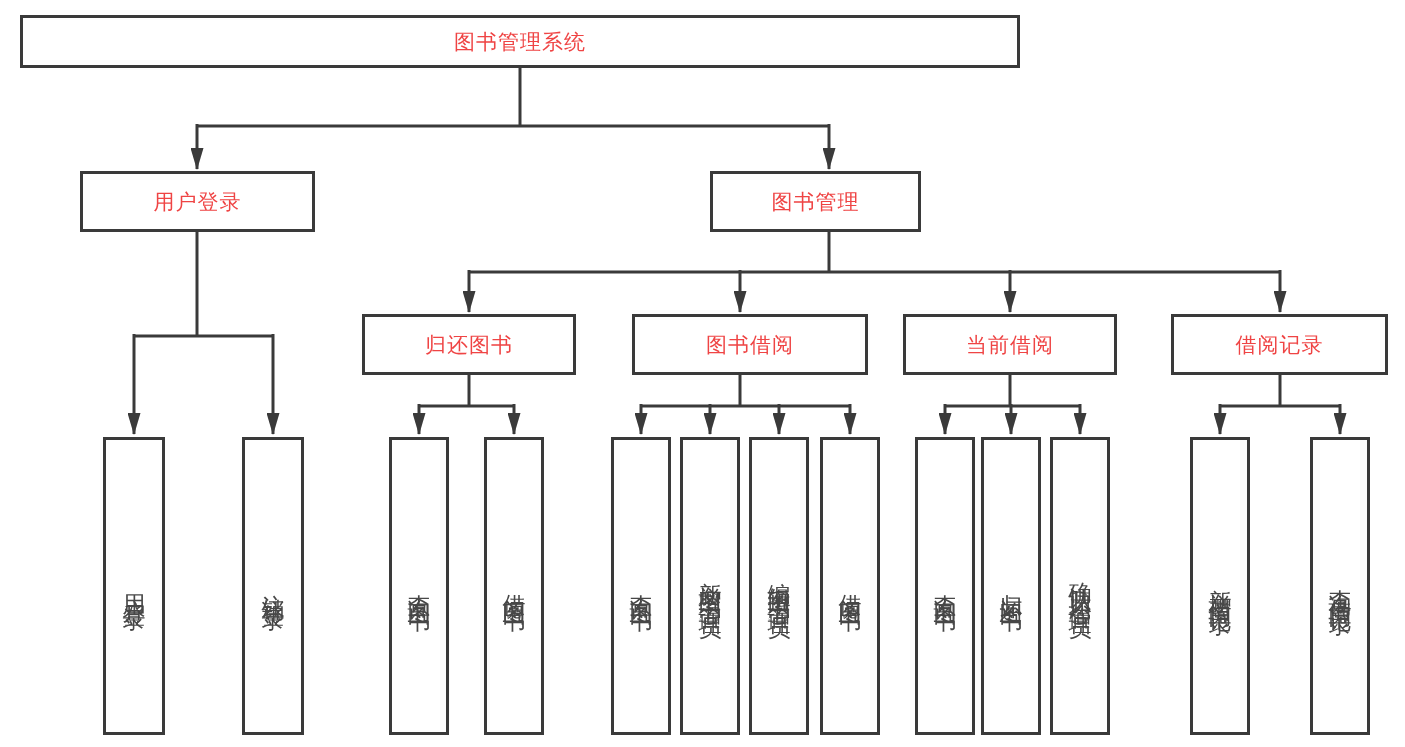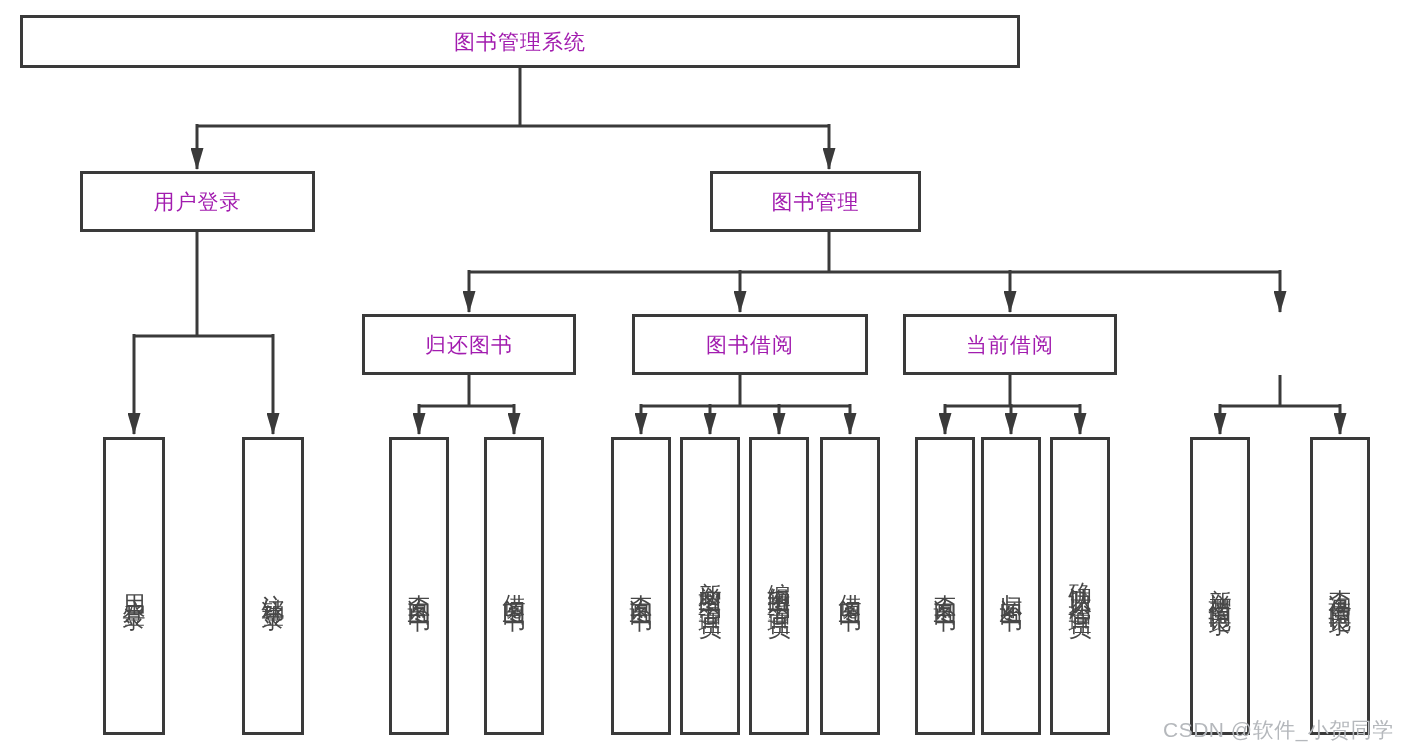--- a/index.html
+++ b/index.html
@@ -5,21 +5,21 @@
   html,body{margin:0;padding:0;background:#ffffff;}
   #stage{
     position:relative;width:1405px;height:747px;background:#ffffff;overflow:hidden;
     font-family:"Liberation Sans","DejaVu Sans",sans-serif;color:#454545;
   }
   #stage svg{position:absolute;left:0;top:0;}
   .box{
     position:absolute;box-sizing:border-box;border:3px solid #3a3a3a;background:#ffffff;
     display:flex;align-items:center;justify-content:center;z-index:2;
   }
-  .h .lbl{font-size:21px;letter-spacing:1px;color:#a21caf;white-space:nowrap;}
+  .h .lbl{font-size:21px;letter-spacing:1px;color:#ef4444;white-space:nowrap;}
   .v .lbl{
     writing-mode:vertical-rl;text-orientation:mixed;font-size:23px;letter-spacing:5px;
     color:#474747;line-height:1;
   }
   .watermark{
     position:absolute;left:1163px;top:716px;z-index:3;
     font-size:21px;color:#b5b8bc;white-space:nowrap;letter-spacing:0.5px;
   }
 </style>
 </head>
@@ -90,20 +90,23 @@
 
   <div class="box h" style="left:362px;top:314px;width:214px;height:61px">
     <span class="lbl">归还图书</span>
   </div>
   <div class="box h" style="left:632px;top:314px;width:236px;height:61px">
     <span class="lbl">图书借阅</span>
   </div>
   <div class="box h" style="left:903px;top:314px;width:214px;height:61px">
     <span class="lbl">当前借阅</span>
   </div>
+  <div class="box h" style="left:1171px;top:314px;width:217px;height:61px">
+    <span class="lbl">借阅记录</span>
+  </div>
 
   <div class="box v" style="left:103px;top:437px;width:62px;height:298px">
     <span class="lbl">用户登录</span>
   </div>
   <div class="box v" style="left:242px;top:437px;width:62px;height:298px">
     <span class="lbl">注销登录</span>
   </div>
 
   <div class="box v" style="left:389px;top:437px;width:60px;height:298px">
     <span class="lbl">查询图书</span>
@@ -135,15 +138,14 @@
     <span class="lbl">确认归还（管理员）</span>
   </div>
 
   <div class="box v" style="left:1190px;top:437px;width:60px;height:298px">
     <span class="lbl">新增借阅记录</span>
   </div>
   <div class="box v" style="left:1310px;top:437px;width:60px;height:298px">
     <span class="lbl">查询借阅记录</span>
   </div>
 
-  <div class="watermark">CSDN @软件_小贺同学</div>
 
 </div>
 
 </body></html>

